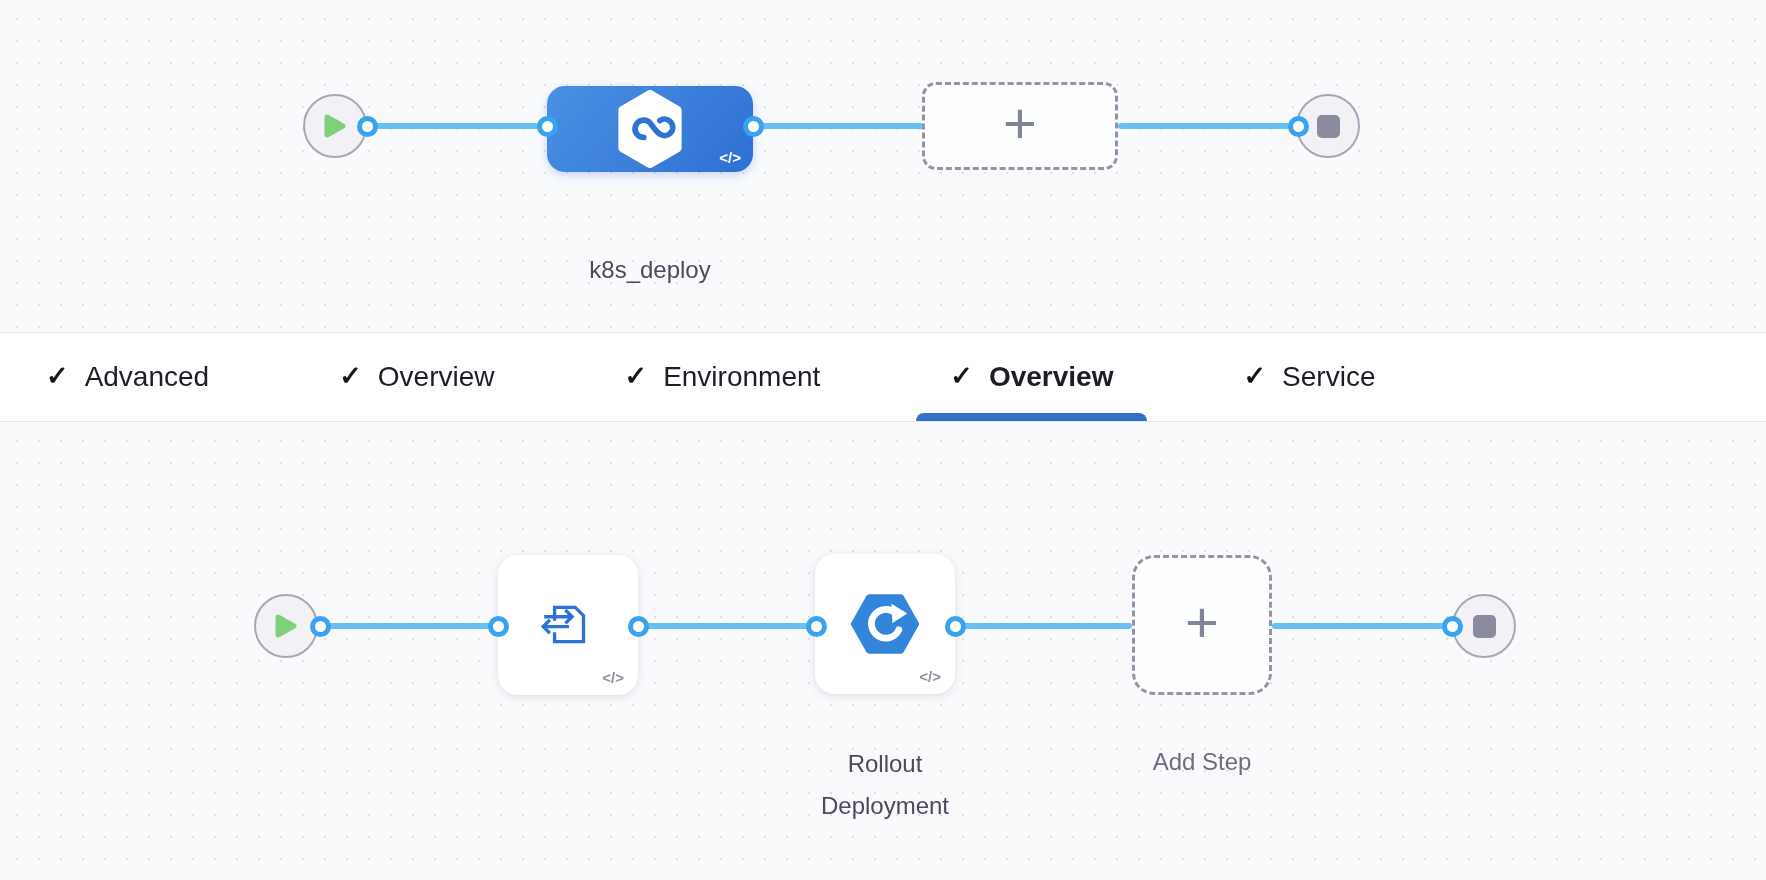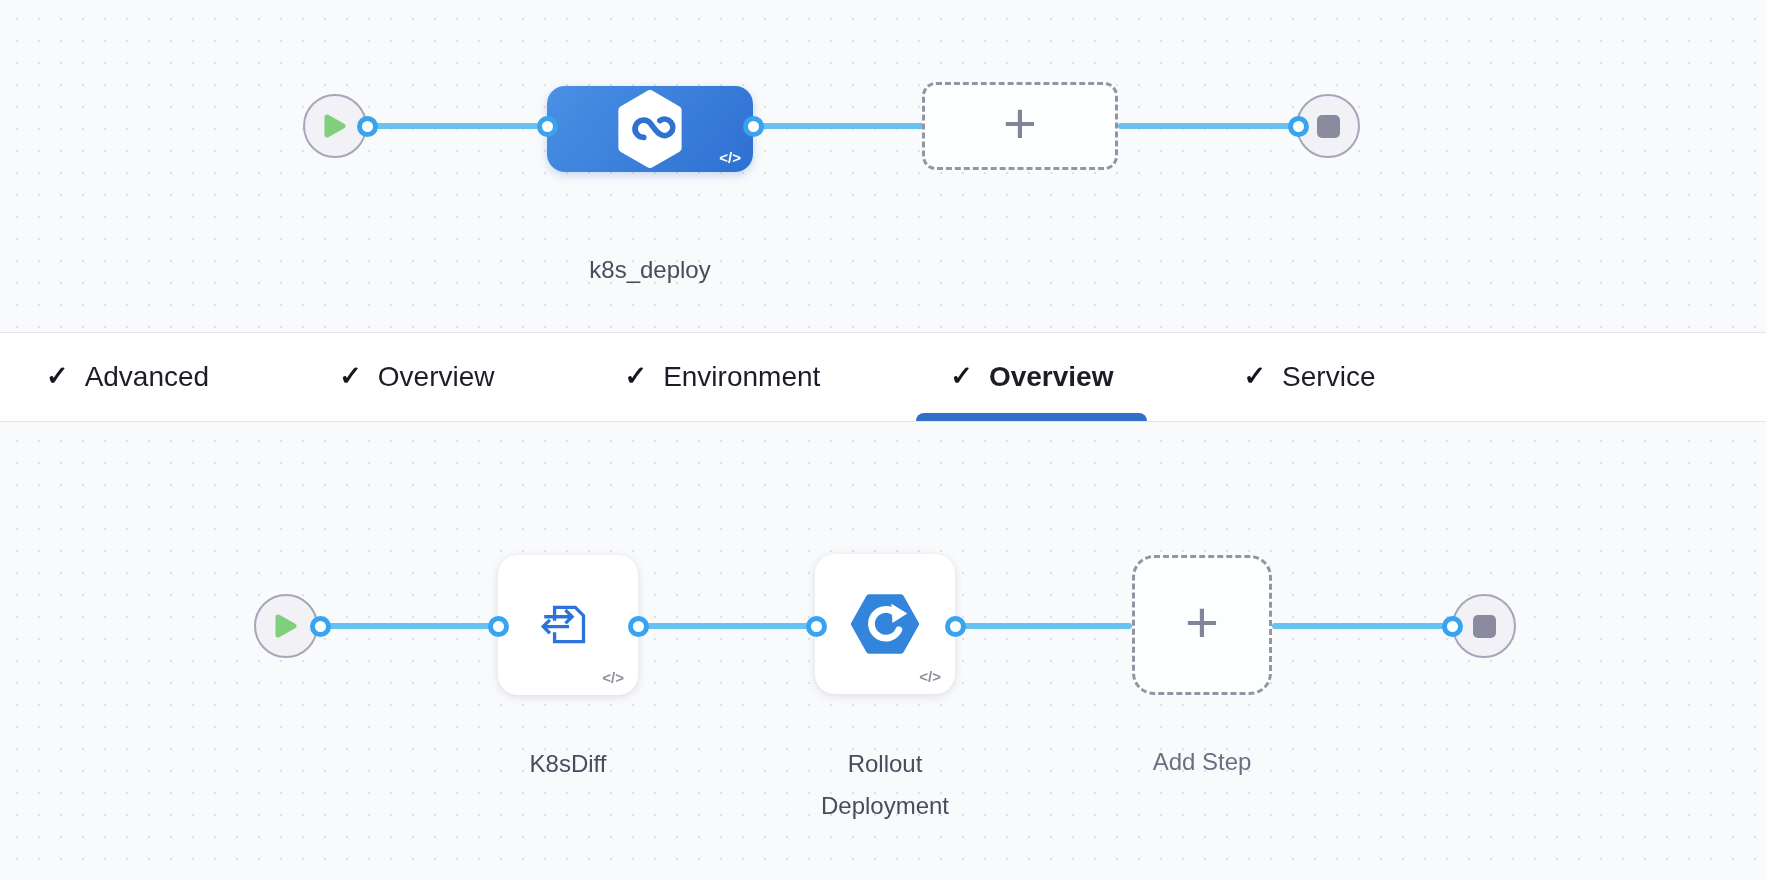--- a/index.html
+++ b/index.html
@@ -199,16 +199,15 @@
     <span class="plus">+</span>
   </div>
 
   <div class="link" style="left:1272px;top:201px;width:185px;"></div>
   <div class="port" style="left:1442px;top:194px;"></div>
 
   <div class="endpoint" style="left:1452px;top:172px;">
     <span class="stop-square"></span>
   </div>
 
-  <div class="node-label" style="left:468px;top:294px;width:200px;">K8sDiff</div>
   <div class="node-label gray" style="left:1102px;top:292px;width:200px;">Add Step</div>
   <div class="node-label" style="left:795px;top:294px;width:180px;">Rollout Deployment</div>
 </div>
 
 </body></html>

